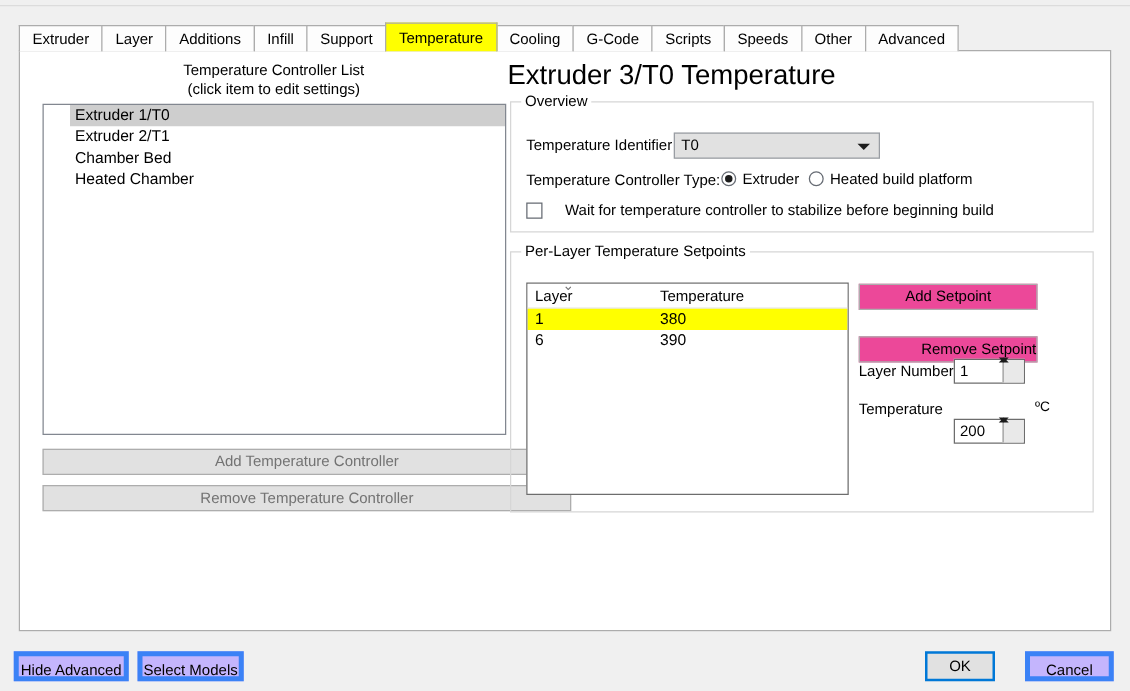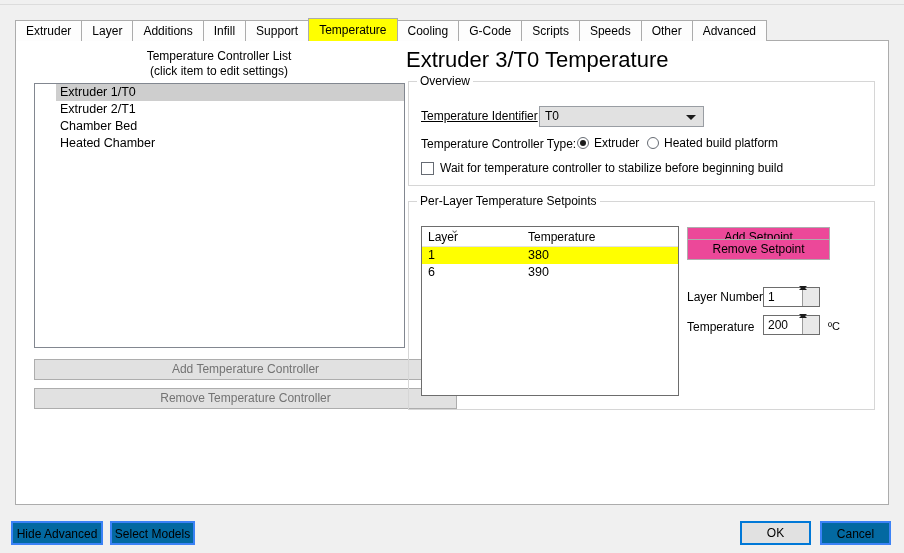--- a/index.html
+++ b/index.html
@@ -283,21 +283,21 @@
     line-height: 19px;
     text-align: center;
     background: #ec4899;
     border: 1px solid #adadad;
     box-sizing: border-box;
     font-size: 12px;
     color: #000;
     cursor: default;
   }
   #add-setpoint-btn { top: 25px; }
-  #remove-setpoint-btn { top: 37px; }
+  #remove-setpoint-btn { top: 67px; text-align: right; }
 
   
   .spin-label {
     position: absolute;
     left: 278px;
     font-size: 12px;
     color: #000;
     white-space: nowrap;
   }
   .spinner {
@@ -336,45 +336,45 @@
     border-left: 4px solid transparent;
     border-right: 4px solid transparent;
     transform: translate(-50%, -50%);
   }
   .sp-up::after { border-bottom: 4px solid #1c1c1c; }
   .sp-down::after { border-top: 4px solid #1c1c1c; }
 
   #layer-number-label { top: 88px; }
   #layer-number-spin  { top: 85px; }
   #temperature-label  { top: 118px; }
-  #temperature-spin   { top: 113px; padding-left: 42px; }
+  #temperature-spin   { top: 133px; padding-left: 42px; }
   #degree-unit {
     position: absolute;
     left: 419px; top: 118px;
     font-size: 11px;
     color: #000;
   }
 
   
   .bottom-btn {
     position: absolute;
     height: 24px;
     line-height: 22px;
     text-align: center;
-    background: #0369a1;
-    border: 2px solid #3b82f6;
+    background: #c4b5fd;
+    border: 4px solid #3b82f6;
     box-sizing: border-box;
     font-size: 12px;
     color: #000;
     cursor: default;
   }
   #hide-advanced-btn { left: 11px; top: 521px; width: 92px; }
   #select-models-btn { left: 110px; top: 521px; width: 85px; }
   #ok-btn {
-    left: 740px; top: 521px; width: 71px;
+    left: 740px; top: 521px; width: 56px;
     border: 2px solid #0078d7;
     background: #e1e1e1;
     line-height: 20px;
   }
   #cancel-btn { left: 820px; top: 521px; width: 71px; }
 </style>
 </head>
 <body>
 
 <div id="top-strip"></div>
@@ -409,40 +409,40 @@
   </div>
 
   <div class="wide-btn" id="add-controller-btn">Add Temperature Controller</div>
   <div class="wide-btn" id="remove-controller-btn">Remove Temperature Controller</div>
 
   <div id="page-heading">Extruder 3/T0 Temperature</div>
 
   <div class="groupbox" id="overview-group">
     <div class="group-legend">Overview</div>
 
-    <div class="field-label" style="left:12px; top:27px;text-decoration:underline;">Temperature Identifier</div>
+    <div class="field-label" style="left:12px; top:27px;">Temperature Identifier</div>
 
     <div id="temp-ident-combo">
       <span class="cb-value">T0</span>
       <span class="cb-arrow"></span>
     </div>
 
     <div class="field-label" style="left:12px; top:55px;">Temperature Controller Type:</div>
 
     <div class="radio-wrap" style="left:168px; top:54px;">
       <span class="radio checked"></span>
       <span class="radio-label">Extruder</span>
     </div>
 
     <div class="radio-wrap" style="left:238px; top:54px;">
       <span class="radio"></span>
       <span class="radio-label">Heated build platform</span>
     </div>
 
-    <div class="checkbox-wrap" style="left:12px; top:79px;">
+    <div class="checkbox-wrap" style="left:12px; top:79px;gap:12px;">
       <span class="checkbox"></span>
       <span class="checkbox-label">Wait for temperature controller to stabilize before beginning build</span>
     </div>
   </div>
 
   <div class="groupbox" id="setpoints-group">
     <div class="group-legend">Per-Layer Temperature Setpoints</div>
 
     <div id="setpoint-table">
       <div id="setpoint-header">

